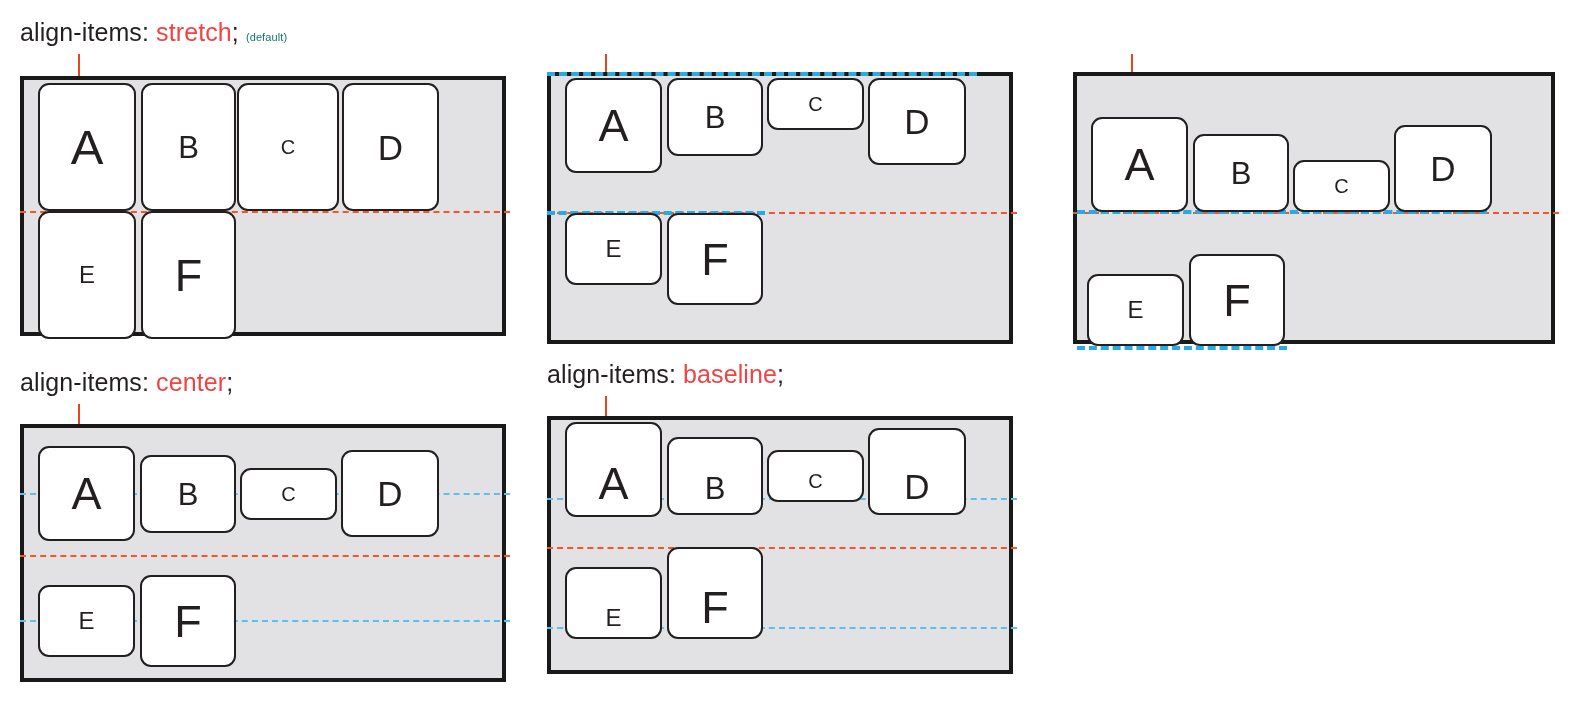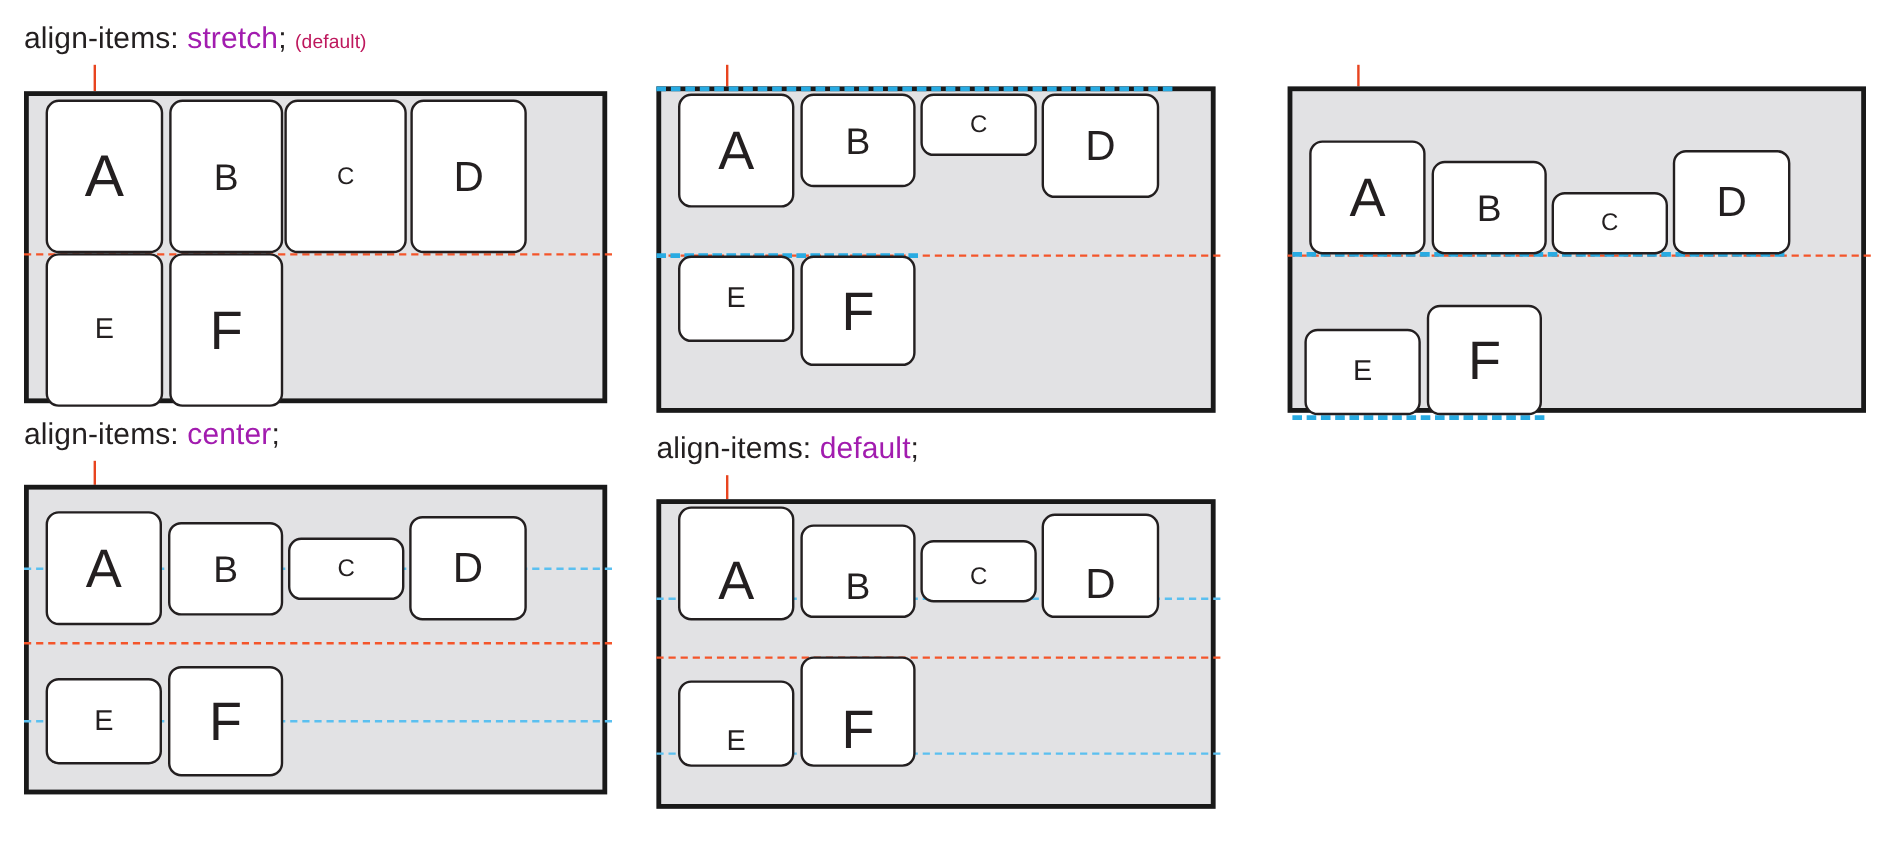--- a/index.html
+++ b/index.html
@@ -6,22 +6,22 @@
   body{
     width:1581px;height:709px;position:relative;overflow:hidden;
     font-family:"Liberation Sans","DejaVu Sans",sans-serif;
     -webkit-font-smoothing:antialiased;
   }
   .panel-group{position:absolute;}
   .caption{
     position:absolute;left:0;top:0;white-space:nowrap;
     font-size:25px;color:#231f20;letter-spacing:.1px;
   }
-  .caption .val{color:#a21caf;}
-  .caption .note{font-size:16px;color:#be185d;}
+  .caption .val{color:#ef4444;}
+  .caption .note{font-size:11px;color:#0f766e;}
   .stub{position:absolute;width:2px;background:#e8441f;}
   .container{
     position:absolute;background:#e2e2e4;
     border:4px solid #191919;box-sizing:border-box;
   }
   .box{
     position:absolute;background:#ffffff;
     border:2.5px solid #231f20;border-radius:11px;box-sizing:border-box;
     display:flex;align-items:center;justify-content:center;
     color:#231f20;line-height:1;
@@ -131,21 +131,21 @@
 
     <div class="box" style="left:10px;top:198px;width:97px;height:72px;font-size:24px;">
       <span>E</span>
       </div>
     <div class="box" style="left:112px;top:178px;width:96px;height:92px;font-size:45px;">
       <span>F</span>
       </div>
   </div>
 </div>
 
-<div class="panel-group" style="left:20px;top:348px;width:500px;height:320px;">
+<div class="panel-group" style="left:20px;top:368px;width:500px;height:320px;">
 
   <div class="caption">
     <span>align-items:</span>
     <span class="val">center</span><span>;</span>
   </div>
 
   <div class="stub" style="left:58px;top:36px;height:22px;"></div>
 
   <div class="container" style="left:0px;top:56px;width:486px;height:258px;">
 
@@ -173,21 +173,21 @@
     <div class="box" style="left:116px;top:147px;width:96px;height:92px;font-size:45px;">
       <span>F</span>
       </div>
   </div>
 </div>
 
 <div class="panel-group" style="left:547px;top:360px;width:500px;height:320px;">
 
   <div class="caption">
     <span>align-items:</span>
-    <span class="val">default</span><span>;</span>
+    <span class="val">baseline</span><span>;</span>
   </div>
 
   <div class="stub" style="left:58px;top:36px;height:22px;"></div>
 
   <div class="container" style="left:0px;top:56px;width:466px;height:258px;">
 
     <div class="rowline" style="left:-4px;top:127px;width:470px;"></div>
 
     <div class="bluethin" style="left:-4px;top:78px;width:470px;"></div>
     <div class="bluethin" style="left:-4px;top:207px;width:470px;"></div>

